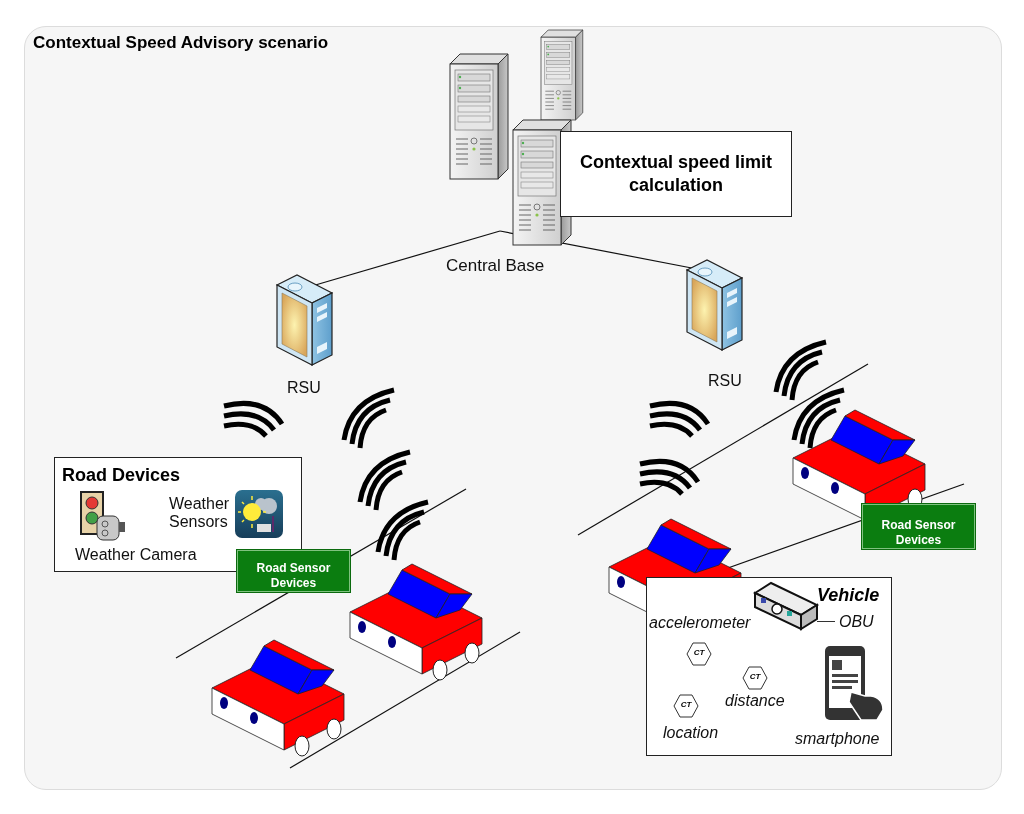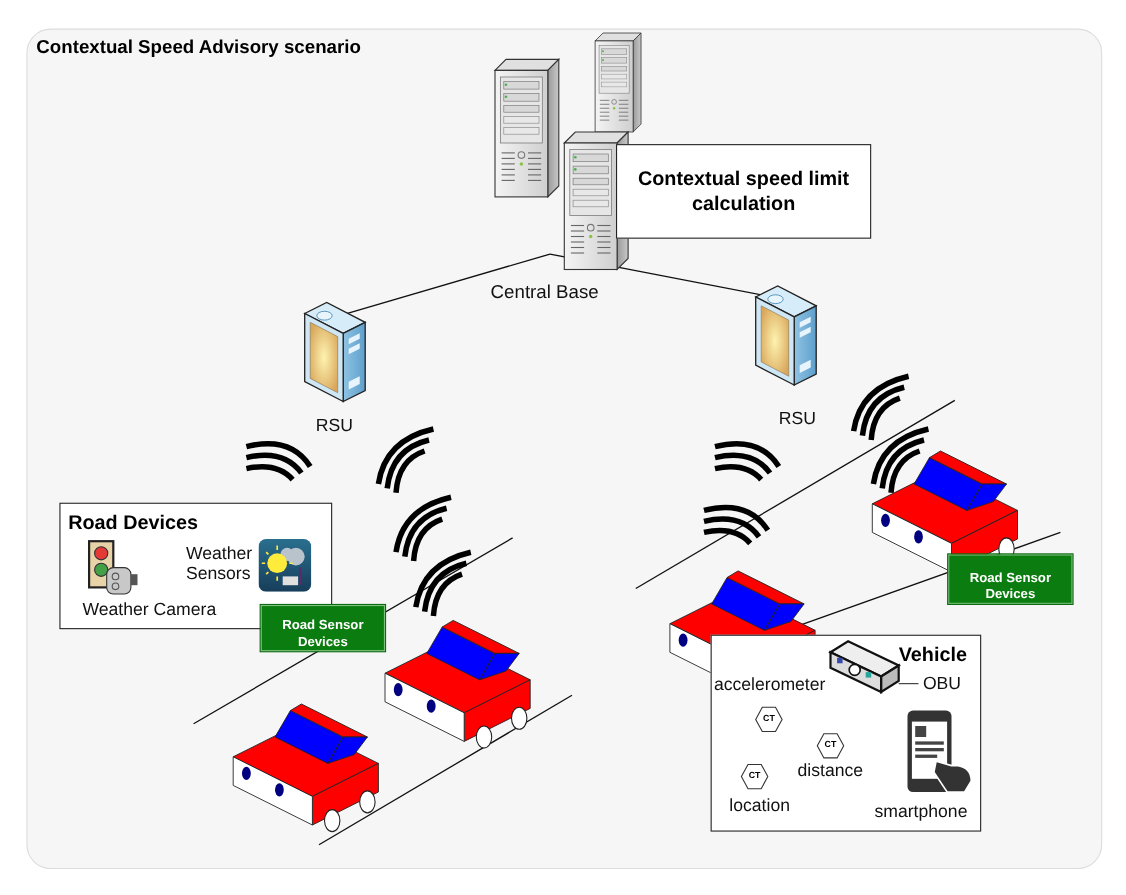--- a/index.html
+++ b/index.html
@@ -4,21 +4,21 @@
 <style>
   html,body{margin:0;padding:0;background:#ffffff;}
   body{width:1024px;height:814px;position:relative;overflow:hidden;font-family:"Liberation Sans",sans-serif;}
   #frame{position:absolute;left:24px;top:26px;width:976px;height:762px;background:#f6f6f6;border:1px solid #dcdcdc;border-radius:22px;}
   #title{position:absolute;left:33px;top:33px;font-size:17px;font-weight:bold;color:#000;}
   #canvas{position:absolute;left:0;top:0;}
   .lbl{position:absolute;font-size:16px;color:#111;white-space:nowrap;}
   .box{position:absolute;background:#fff;border:1.5px solid #222;}
   #calc-box{left:560px;top:131px;width:230px;height:84px;display:flex;align-items:center;justify-content:center;text-align:center;font-weight:bold;font-size:18px;line-height:23px;}
   #road-box{left:54px;top:457px;width:246px;height:113px;}
-  #vehicle-box{left:646px;top:577px;width:244px;height:177px;}
+  #vehicle-box{left:646px;top:577px;width:244px;height:177px;font-style:italic;}
   .boxtitle{position:absolute;font-weight:bold;font-size:18px;}
   .sign{position:absolute;background:#0b7d10;border:1.5px solid #7fc27f;outline:1px solid #0b6a0e;color:#fff;font-weight:bold;font-size:12px;line-height:15px;text-align:center;display:flex;align-items:flex-end;justify-content:center;}
 </style>
 </head>
 <body>
 
 <div id="frame"></div>
 <div id="title">Contextual Speed Advisory scenario</div>
 
 <svg id="canvas" width="1024" height="814" viewBox="0 0 1024 814">

